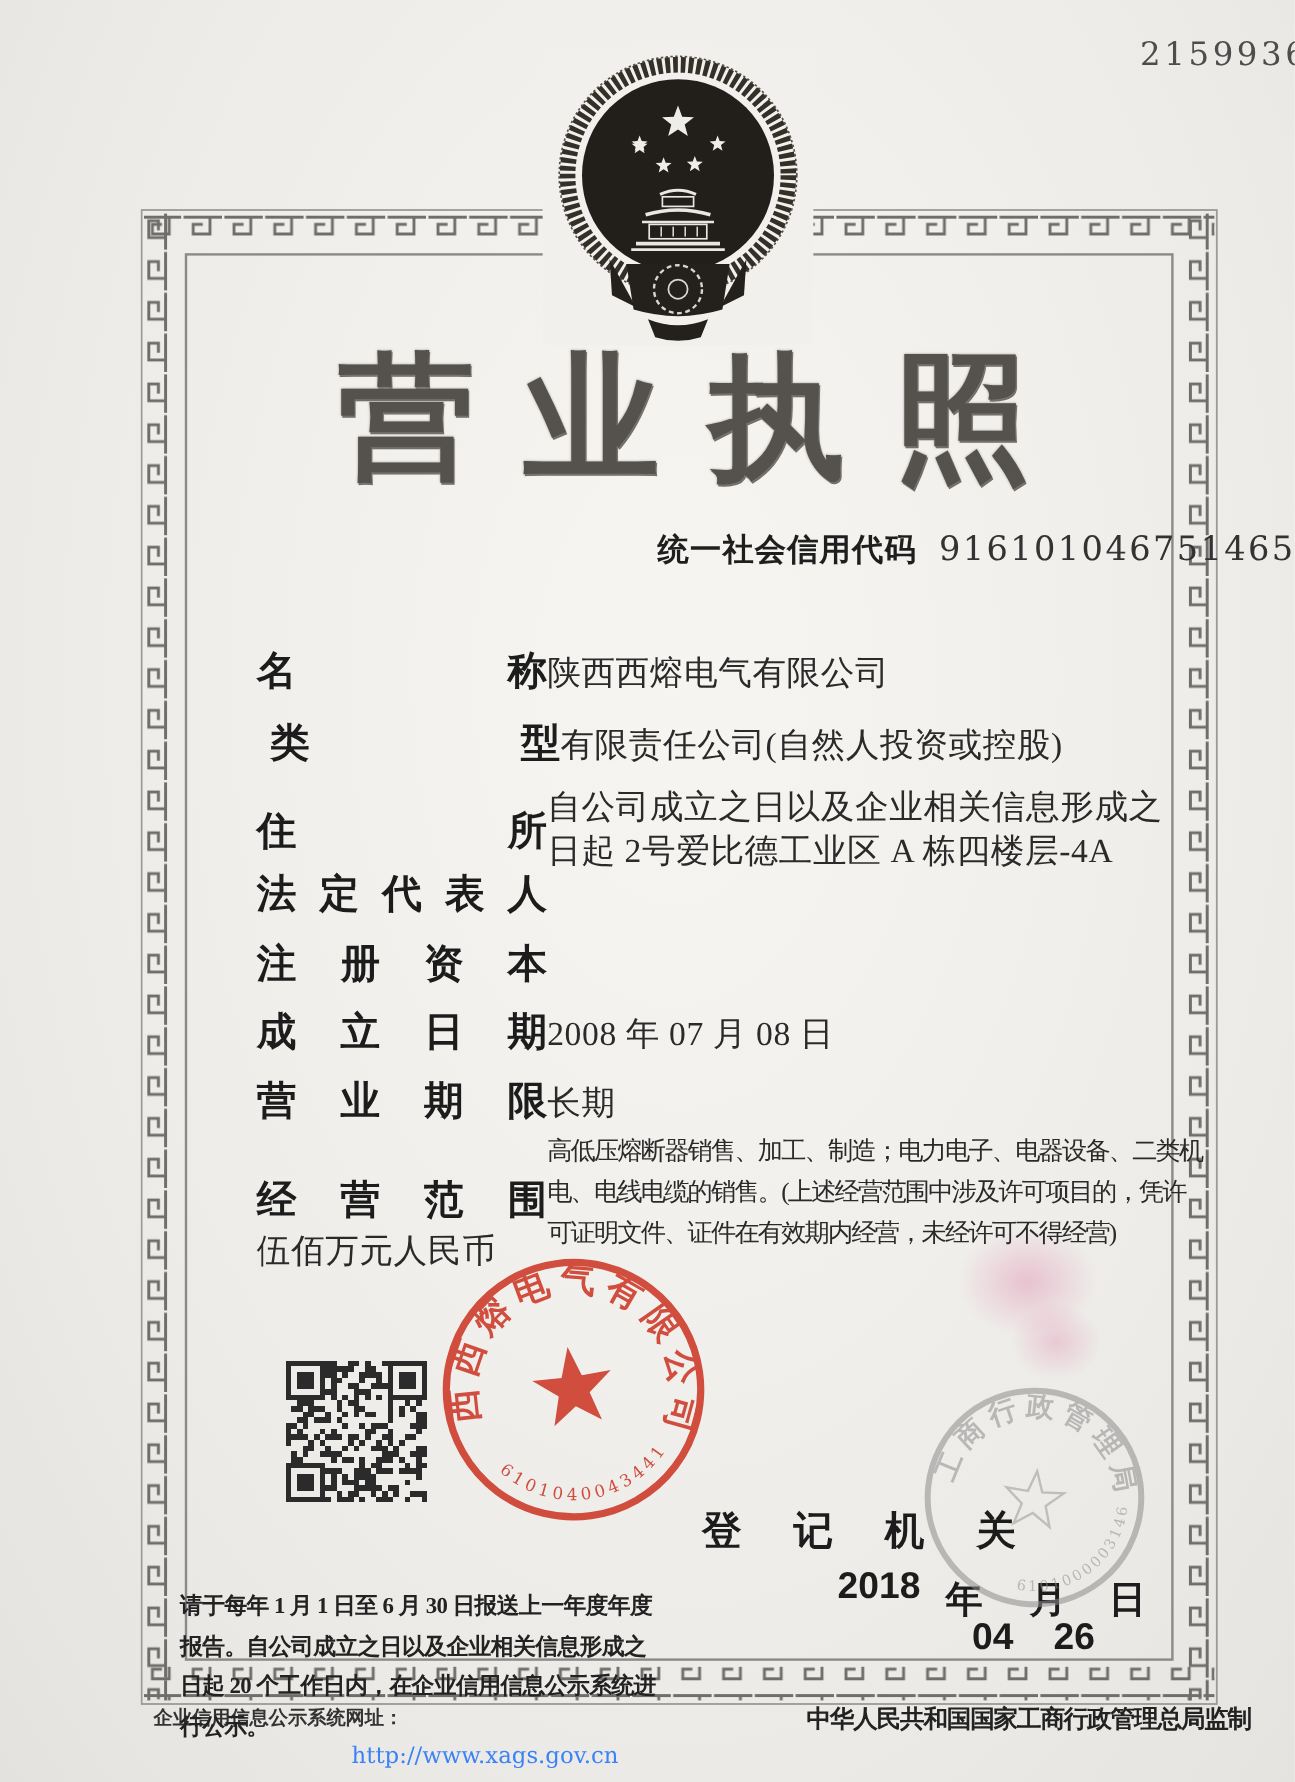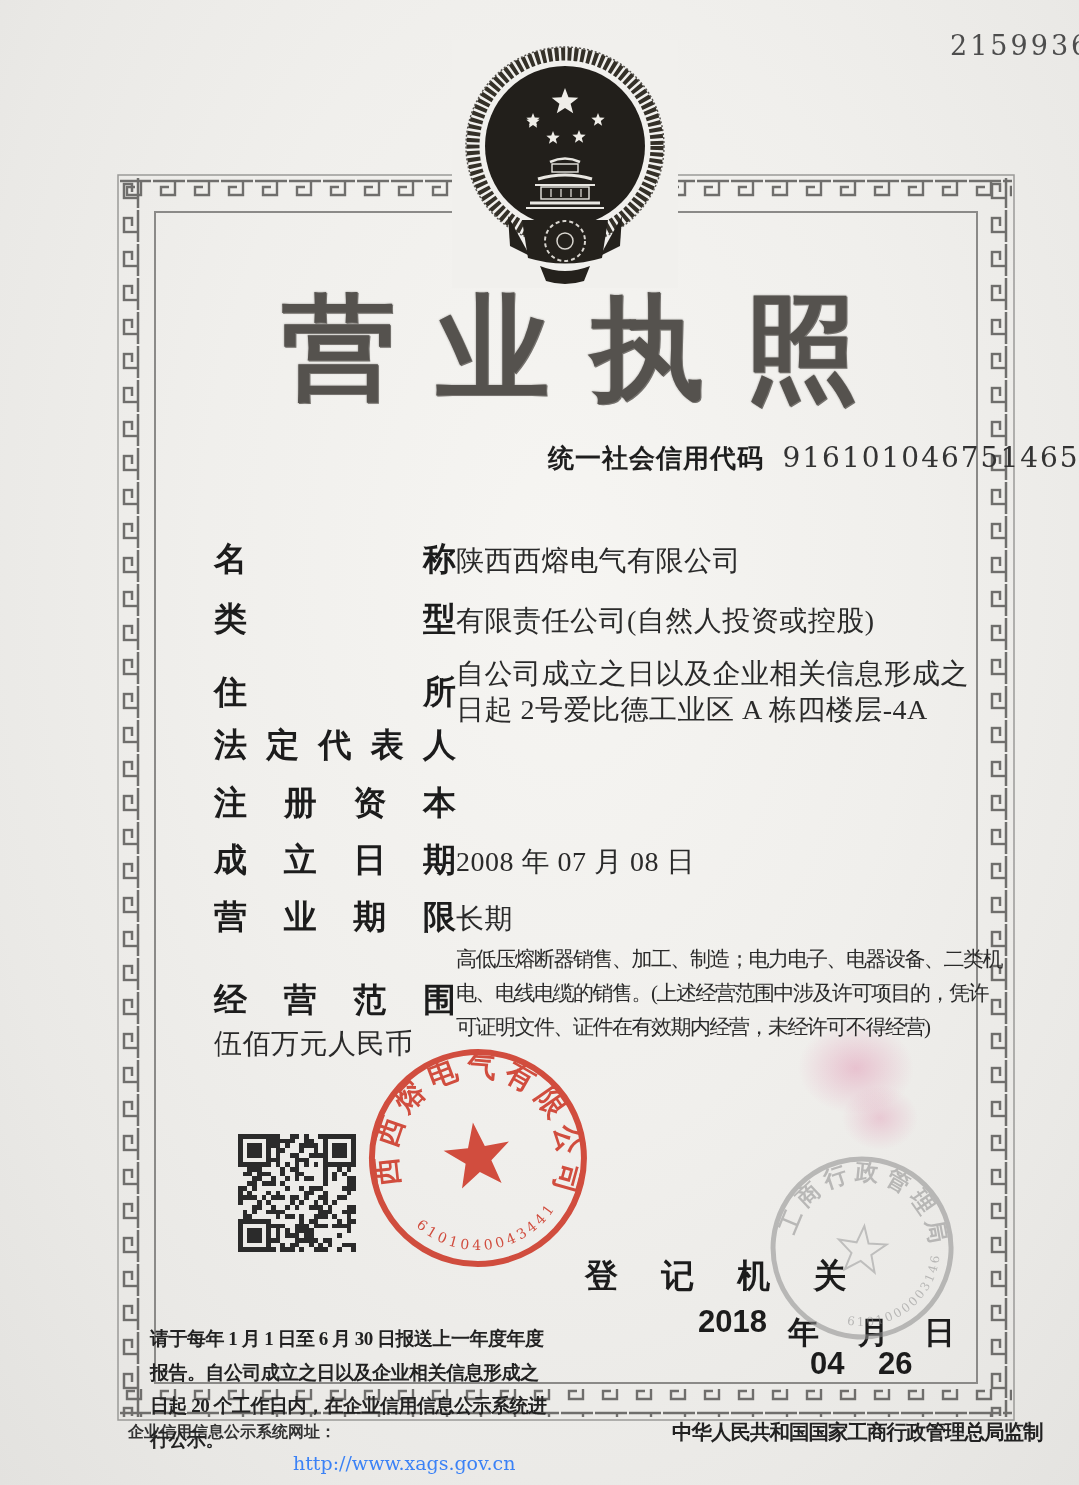--- a/index.html
+++ b/index.html
@@ -30,21 +30,21 @@
   .row{position:absolute;left:0;display:flex;align-items:baseline;width:800px;}
   .row .flabel{
     width:242px;flex:0 0 242px;font-size:33px;font-weight:700;color:#1c1c1c;
     text-align:justify;text-align-last:justify;line-height:1.15;
   }
   .row .fvalue{
     font-family:"Liberation Serif","DejaVu Serif", serif;font-size:28px;color:#2a2a2a;
     width:516px;line-height:36px;letter-spacing:0.5px;
   }
   .row.top{align-items:center;}
-  .r1{top:0;} .r2{top:60px;} .r3{top:116px;} .r4{top:186px;} .r5{top:244px;flex-direction:column;} .r6{top:301px;} .r7{top:358px;} .r8{top:402px;}
+  .r1{top:0;} .r2{top:60px;margin-left:11px;} .r3{top:116px;} .r4{top:186px;} .r5{top:244px;flex-direction:column;} .r6{top:301px;} .r7{top:358px;} .r8{top:402px;}
   .r8 .flabel{margin-top:14px;}
   .r8 .fvalue{font-size:21px;width:548px;line-height:34px;letter-spacing:-1.5px;}
   
   .qr{left:238px;top:1134px;width:118px;height:118px;z-index:3;}
   
   .seal-red{left:356px;top:1036px;z-index:5;opacity:.88;transform:rotate(-8deg);}
   .seal-gray{left:760px;top:1146px;z-index:5;opacity:.55;transform:rotate(6deg);}
   
   .regauth{left:585px;top:1254px;font-size:33px;font-weight:700;letter-spacing:17px;color:#1c1c1c;z-index:3;white-space:nowrap;}
   

